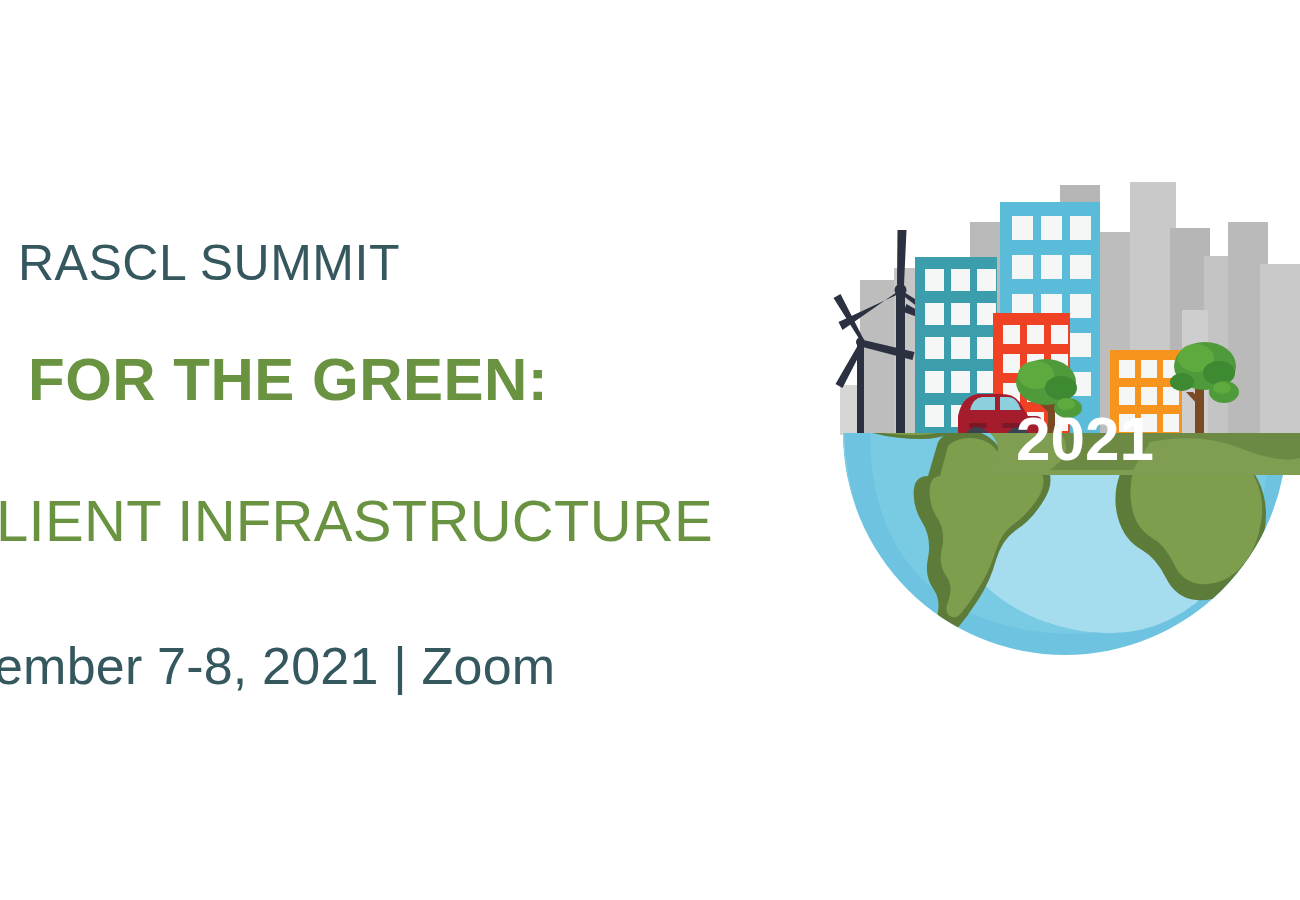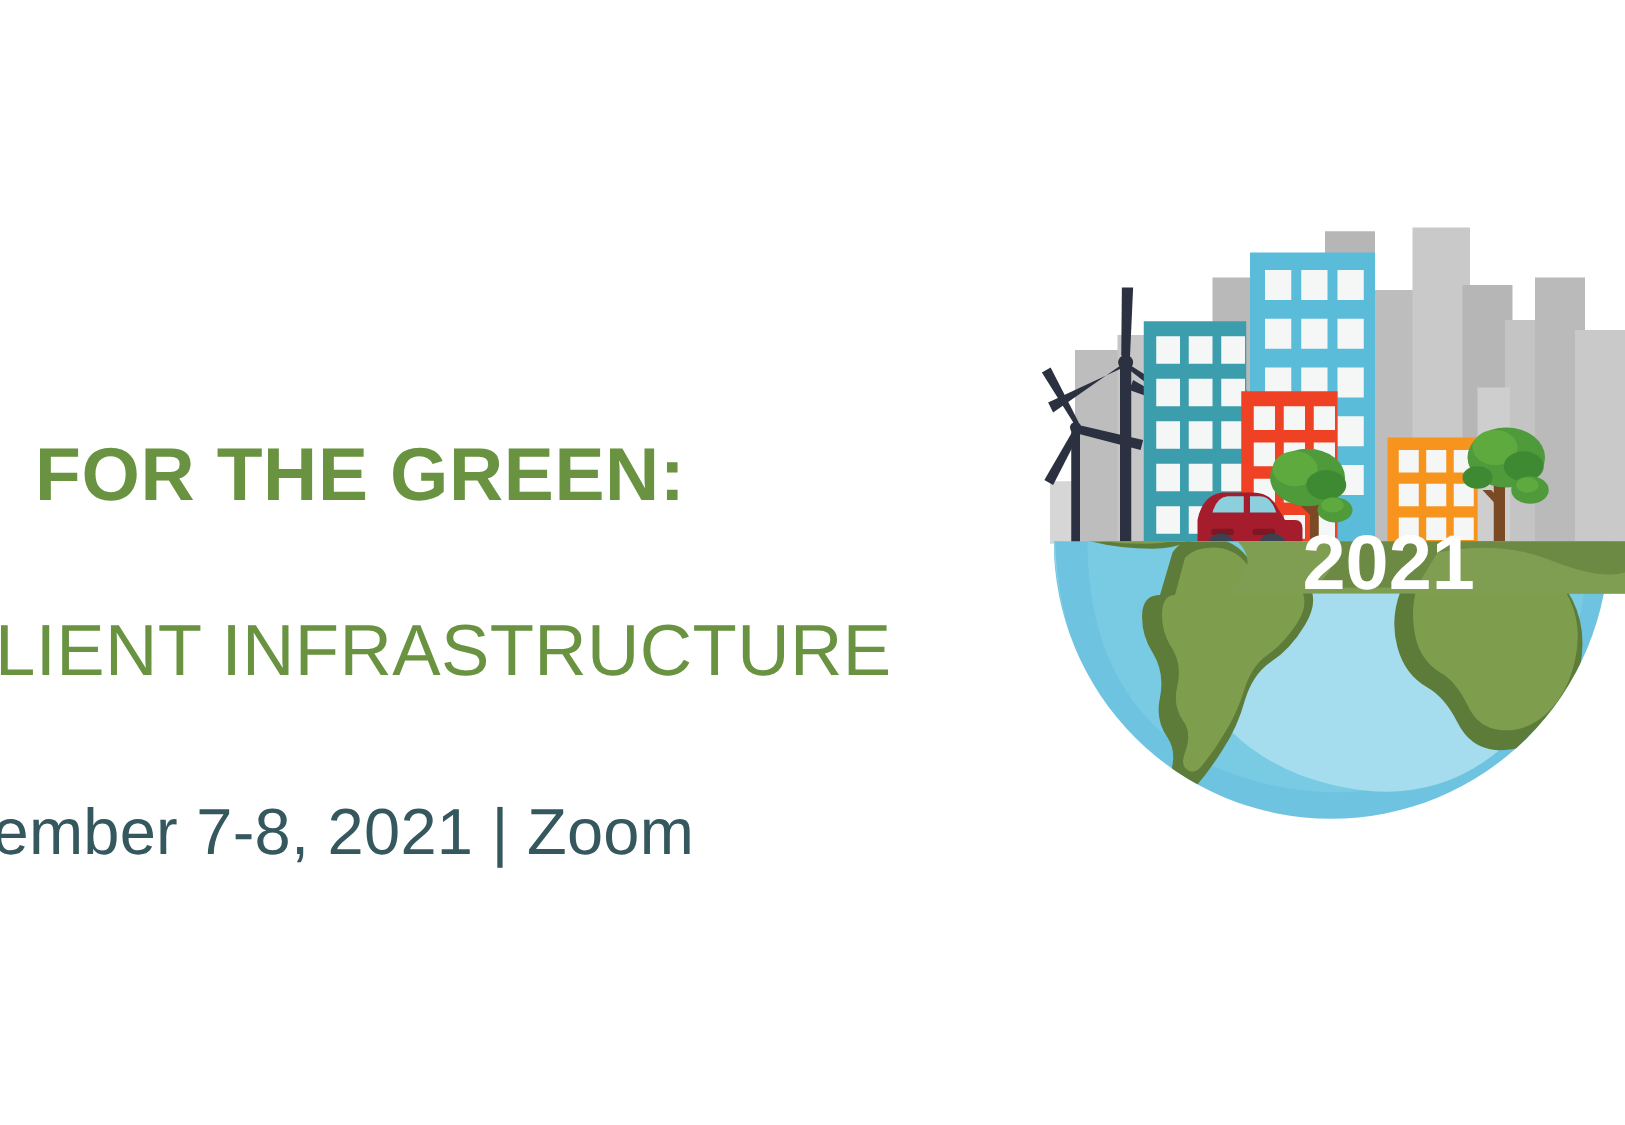--- a/index.html
+++ b/index.html
@@ -96,36 +96,36 @@
     left: 830px;
     top: 170px;
     width: 470px;
     height: 545px;
   }
   .illustration svg { display: block; }
 
   .year-label {
     position: absolute;
     left: 1016px;
-    top: 420px;
+    top: 408px;
     font-size: 62px;
     font-weight: 700;
     color: #ffffff;
     letter-spacing: 0px;
     line-height: 1;
     white-space: nowrap;
-    margin-left: 26px;
   }
 </style>
 </head>
 <body>
 
 <div class="banner">
 
   <div class="text-block">
+    <div class="eyebrow">RASCL SUMMIT</div>
 
     <div class="headline-1">FOR THE GREEN:</div>
 
 
     <div class="headline-3">LIENT INFRASTRUCTURE</div>
 
     <div class="date-line">ember 7-8, 2021 | Zoom</div>
   </div>
 
   <div class="illustration">

